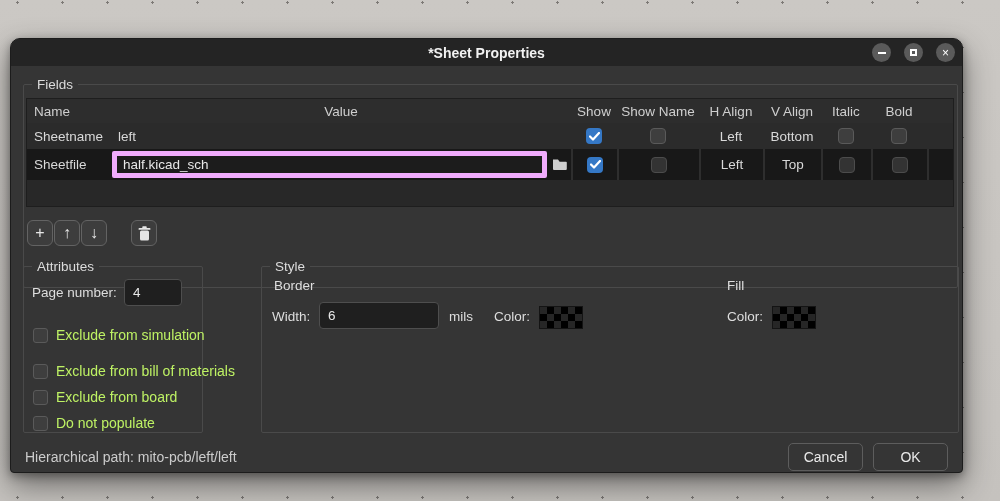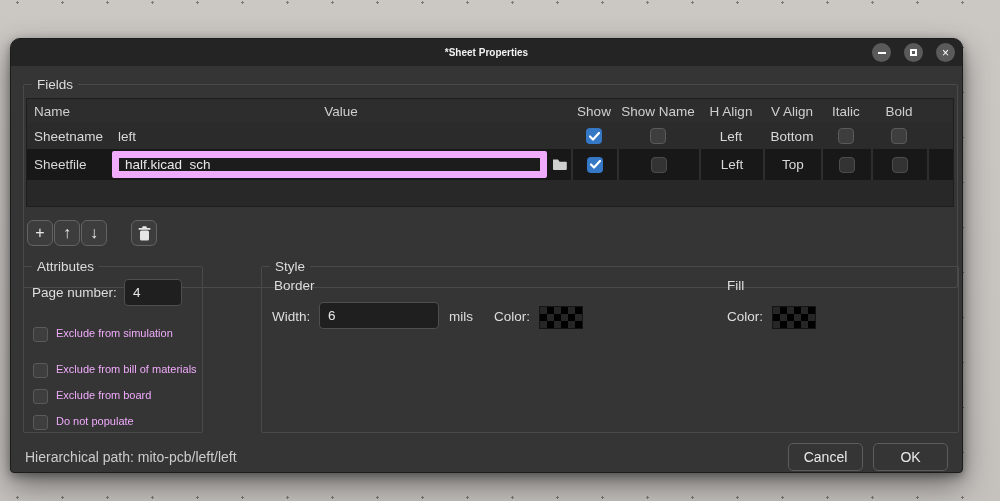--- a/index.html
+++ b/index.html
@@ -18,21 +18,21 @@
     background:#353535; border:1px solid #1c1c1c;
     border-radius:10px 10px 4px 4px;
     box-shadow:0 12px 30px rgba(0,0,0,.45), 0 3px 10px rgba(0,0,0,.35);
     color:#d9d9d9; font-size:14px;
   }
   .titlebar {
     position:absolute; left:0; top:0; right:0; height:27px;
     background:#242424; border-radius:9px 9px 0 0;
     display:flex; align-items:center; justify-content:center;
   }
-  .title { font-weight:bold; font-size:10px; color:#f2f2f2; }
+  .title { font-weight:bold; font-size:14px; color:#f2f2f2; }
   .winbtns { position:absolute; right:7px; top:4px; display:flex; gap:13px; }
   .winbtn {
     width:19px; height:19px; border-radius:50%; background:#5a5a5a;
     display:flex; align-items:center; justify-content:center;
     color:#ffffff; font-size:12px; line-height:1; cursor:default;
   }
   .winbtn .bar { width:8px; height:2px; background:#fff; }
   .winbtn .sq  { width:7px; height:7px; border:2px solid #fff; }
 
   
@@ -60,21 +60,21 @@
   .frow2 > div:first-child { border-left:none; }
   .cell-left { justify-content:flex-start !important; padding-left:7px; }
   .ffill { flex:1; background:#282828; }
 
   .cell-input {
     position:relative; width:100%; height:100%; display:flex; align-items:center;
     background:#2e2e2e; border-left:none !important;
   }
   .cell-input input {
     flex:1; height:27px; margin:1px 0 1px 1px;
-    background:#1c1c1c; border:7px solid #f0abfc; border-radius:2px;
+    background:#1c1c1c; border:5px solid #f0abfc; border-radius:2px;
     color:#e8e8e8; font:13.5px "Liberation Sans",sans-serif; padding:0 6px; outline:none;
   }
   .folder-btn {
     width:24px; height:27px; display:flex; align-items:center; justify-content:center;
     background:#181818; cursor:pointer;
   }
 
   
   .cb { width:16px; height:16px; border-radius:4px; }
   .cb-on { background:#3578c6; display:flex; align-items:center; justify-content:center; }
@@ -93,21 +93,21 @@
 
   
   #attributes-group { left:12px; top:227px; width:180px; height:167px; }
   .pn-row { position:absolute; left:8px; top:12px; display:flex; align-items:center; }
   .pn-label { width:92px; font-size:13.5px; color:#dedede; }
   .pn-input {
     width:58px; height:27px; background:#1f1f1f; border:1px solid#4e4e4e;
     border-radius:4px; color:#e8e8e8; font:13.5px "Liberation Sans",sans-serif;
     padding:0 8px; outline:none;
   }
-  .attr-cb { position:absolute; left:9px; display:flex; align-items:flex-start; gap:8px; font-size:11px; color:#f0abfc; white-space:nowrap; }
+  .attr-cb { position:absolute; left:9px; display:flex; align-items:flex-end; gap:8px; font-size:14px; color:#bef264; white-space:nowrap; }
   .attr-cb .cb { width:15px; height:15px; border-radius:3px; }
 
   
   #style-group { left:250px; top:227px; width:698px; height:167px;padding-left:8px; }
   .sg-label { position:absolute; font-size:13.5px; color:#dedede; }
   .sg-input {
     position:absolute; width:120px; height:27px; background:#1f1f1f;
     border:1px solid #4e4e4e; border-radius:4px; color:#e8e8e8;
     font:13.5px "Liberation Sans",sans-serif; padding:0 8px; outline:none;
   }

